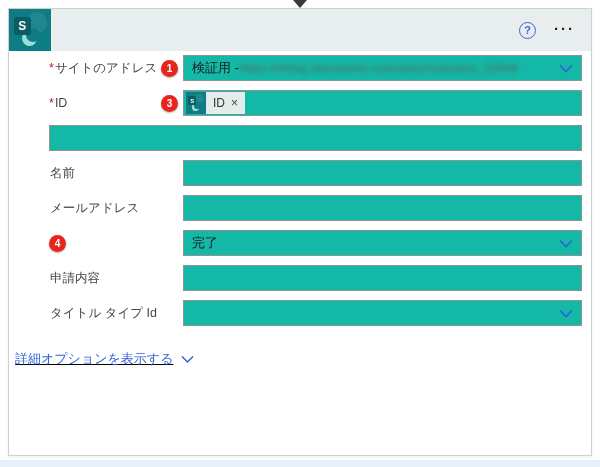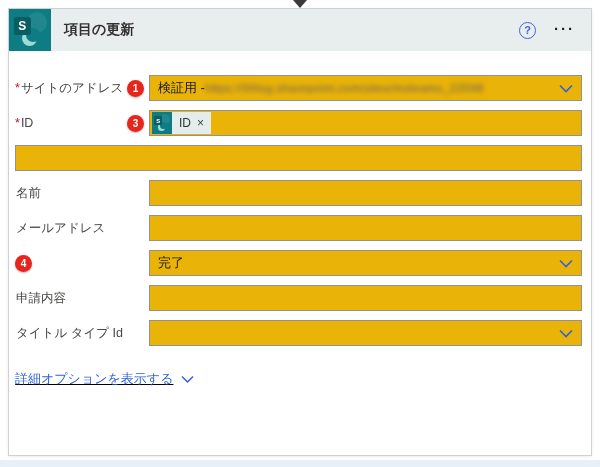--- a/index.html
+++ b/index.html
@@ -33,32 +33,32 @@
   .sp-logo .c2 { position:absolute; left:30%; top:52%; width:36%; height:36%;
     border-radius:50%; background:#9fdcd8; }
   .sp-logo .c2::after { content:""; position:absolute; left:30%; top:-22%;
     width:95%; height:95%; border-radius:50%; background:#0e7d83; }
   .sp-logo .sq { position:absolute; left:11%; top:20%; width:41%; height:41%;
     background:#0a5e63; border-radius:15%; color:#ffffff; font-weight:bold;
     display:flex; align-items:center; justify-content:center; }
   .sp-logo-lg .sq { font-size:12px; }
   .sp-logo-sm .sq { font-size:6px; }
 
-  .body { padding:24px 9px 0 6px; }
+  .body { padding:4px 9px 0 6px;margin-left:34px; }
   .row { display:flex; align-items:center; margin-bottom:9px; height:26px; }
   .label-cell { width:134px; flex-shrink:0; display:flex; align-items:center;
     justify-content:space-between; padding-right:5px; }
   .lbl { font-size:12.5px; color:#484644; white-space:nowrap; }
   .req { color:#c50f1f; margin-right:1px; }
   .badge { width:17px; height:17px; border-radius:50%; background:#e8251d; color:#fff;
     font-size:10px; font-weight:bold; display:flex; align-items:center; justify-content:center;
     flex-shrink:0; box-shadow:0 1px 2px rgba(0,0,0,0.3); }
   .badge.hidden { visibility:hidden; }
 
-  .ctrl { flex:1; height:26px; border:1px solid #929292; background:#eab308;
+  .ctrl { flex:1; height:26px; border:1px solid #929292; background:#14b8a6;
     display:flex; align-items:center; padding:0 8px; font-size:13px; color:#1b1b1b;
     overflow:hidden; white-space:nowrap; }
   .ctrl .chev { margin-left:auto; flex-shrink:0; display:flex; align-items:center; }
   .blurred { display:inline-block; filter:blur(2.6px); color:#5a5a5a; font-size:11.5px;
     letter-spacing:0.4px; max-width:350px; overflow:hidden; vertical-align:middle; }
 
   .ctrl.token-field { padding:0 2px; }
   .token { display:flex; align-items:center; height:22px; cursor:pointer; }
   .token-text { display:flex; align-items:center; gap:6px; height:22px; background:#e4edec;
     padding:0 7px; font-size:12px; color:#333; }
@@ -73,21 +73,20 @@
 <div class="page">
   <div class="caret"></div>
 
   <div class="card">
     <div class="header">
       <div class="sp-logo sp-logo-lg">
         <div class="c1"></div>
         <div class="c2"></div>
         <div class="sq">S</div>
       </div>
-      <div class="title">項目の更新</div>
       <div class="header-actions">
         <div class="help">?</div>
         <div class="menu">···</div>
       </div>
     </div>
 
     <div class="body" id="fields">
         <div class="row">
     <div class="label-cell">
       <span class="lbl"><span class="req">*</span><span class="lbl-text">サイトのアドレス</span></span>

